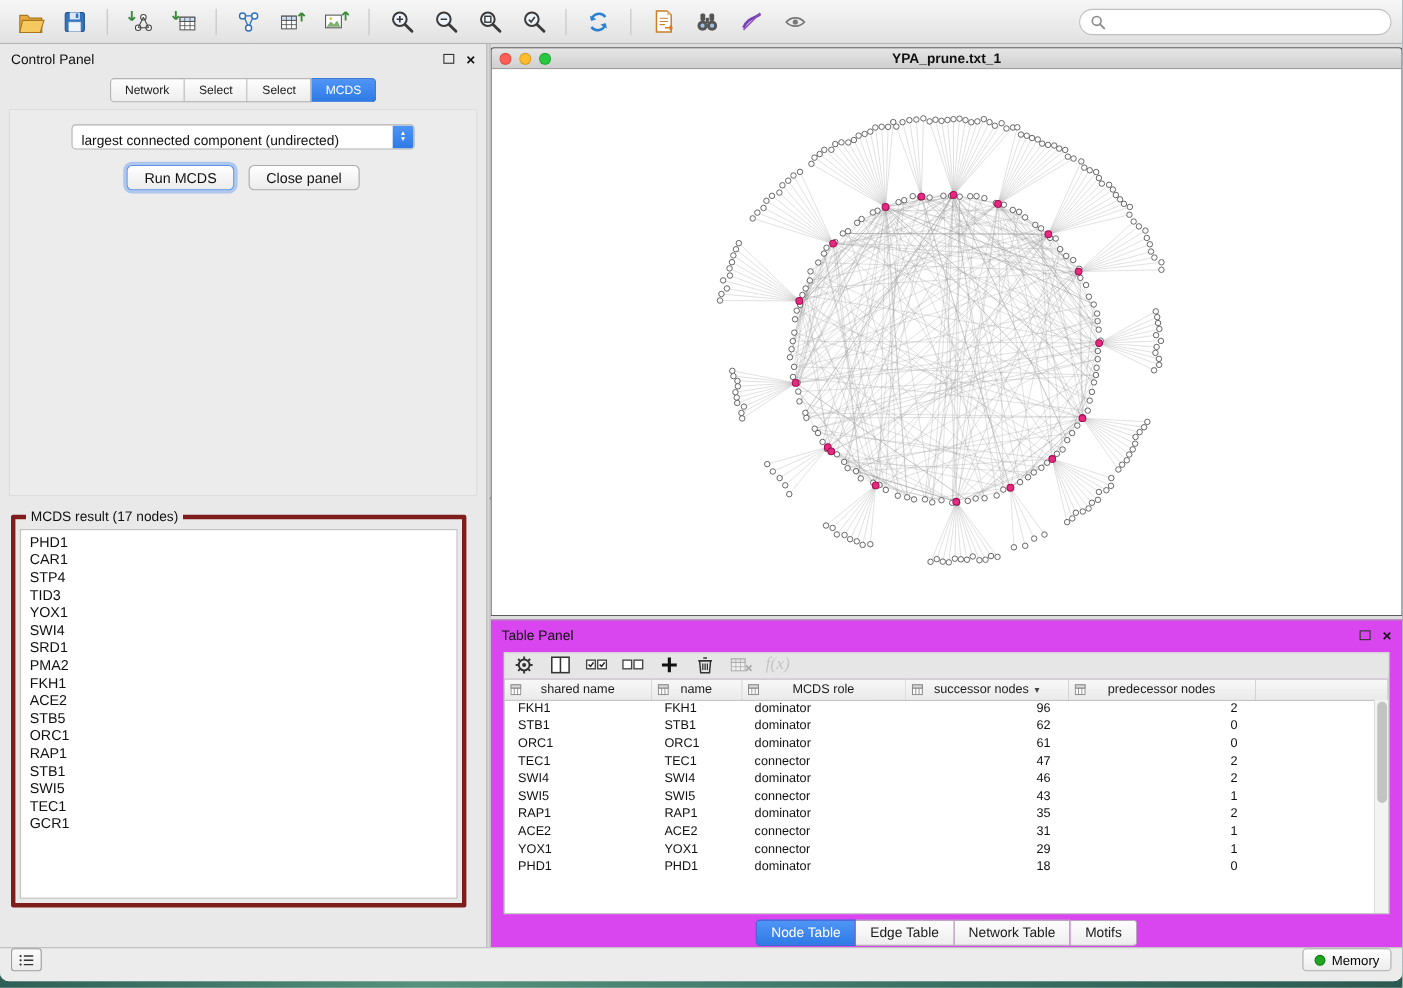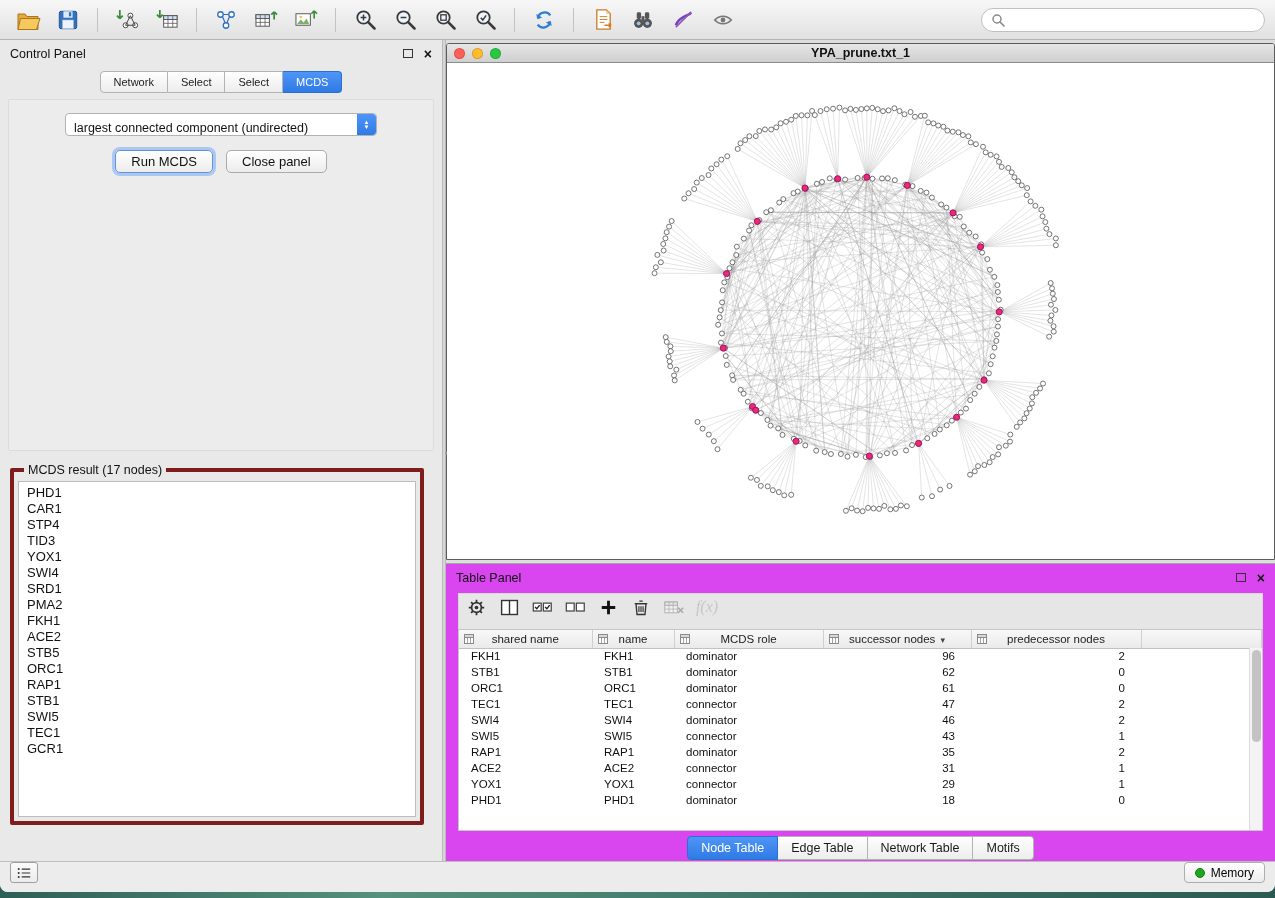--- a/index.html
+++ b/index.html
@@ -57,21 +57,21 @@
   .network-window{height:517px;flex:0 0 auto;margin-top:3px;background:#fff;border:1px solid #5c5c5c;display:flex;flex-direction:column;border-radius:3px 3px 0 0;overflow:hidden}
   .net-titlebar{height:19px;flex:0 0 auto;background:linear-gradient(#e6e6e6,#cfcfcf);border-bottom:1px solid #8c8c8c;display:flex;align-items:center;padding:0 7px;position:relative}
   .traffic{display:flex;gap:7px;z-index:2}
   .light{width:11px;height:11px;border-radius:50%;border:1px solid rgba(0,0,0,.15);cursor:pointer}
   .net-title{position:absolute;left:0;right:0;text-align:center;font-size:12.5px;font-weight:bold;color:#111}
   .net-canvas{flex:1;position:relative;background:#fff}
   .net-canvas svg{position:absolute;inset:0;width:100%;height:100%;cursor:default}
 
   
   .table-panel{flex:1;margin-top:3px;background:#d946ef;border-top:1px solid #a5a5a5;display:flex;flex-direction:column;min-height:0}
-  .tp-toolbar{height:36px;flex:0 0 auto;display:flex;align-items:flex-start;gap:7px;padding:0 4px;margin:2px 12px 0;background:#e6e6e6;border:1px solid #d7d7d7;border-bottom:none}
+  .tp-toolbar{height:24px;flex:0 0 auto;display:flex;align-items:flex-end;gap:7px;padding:0 4px;margin:2px 12px 0;background:#e6e6e6;border:1px solid #d7d7d7;border-bottom:none}
   .tp-tool-btn{width:26px;height:26px;display:flex;align-items:center;justify-content:center;background:transparent;border:none;cursor:pointer}
   .tp-tool-btn.disabled{opacity:.42;cursor:default}
   .fx-label{font-family:"Liberation Serif",serif;font-style:italic;font-size:16px;color:#9a9a9a}
   .table-wrap{flex:1;margin:0 12px;background:#fff;border:1px solid #c6c6c6;position:relative;overflow:hidden}
   table{border-collapse:collapse;width:100%;table-layout:fixed}
   th{height:18px;background:linear-gradient(#f8f8f8,#eaeaea);border-right:1px solid #d0d0d0;border-bottom:1px solid #c2c2c2;font-weight:normal;font-size:11.5px;color:#1c1c1c;text-align:center;position:relative;padding:0 4px;cursor:pointer;white-space:nowrap;overflow:hidden}
   th .th-icon{position:absolute;left:5px;top:4px}
   th .sort{margin-left:5px;font-size:9px;color:#444}
   th.filler{cursor:default}
   td{height:16px;font-size:11.5px;padding:0 12px;white-space:nowrap;overflow:hidden;color:#111}

